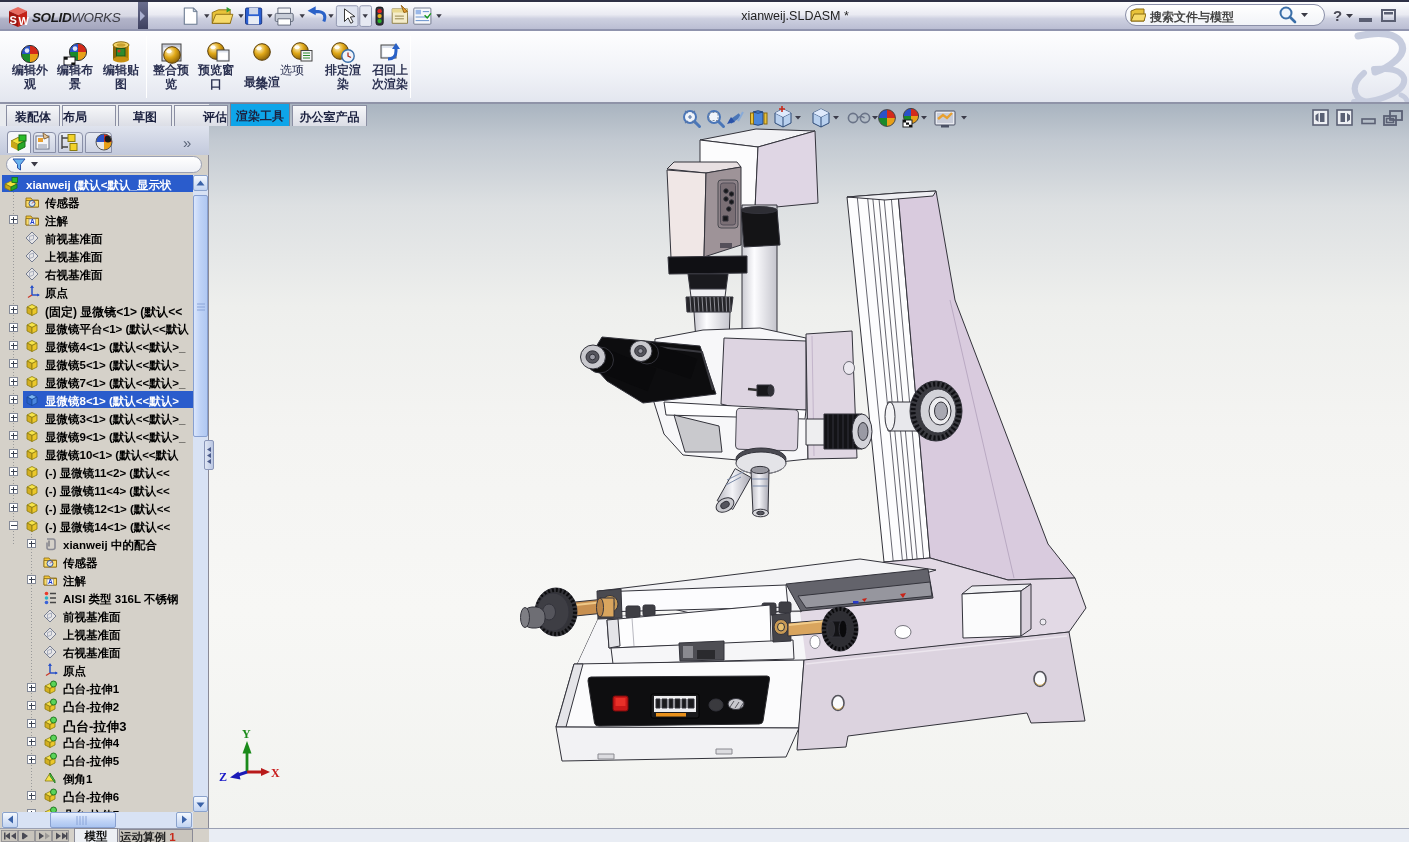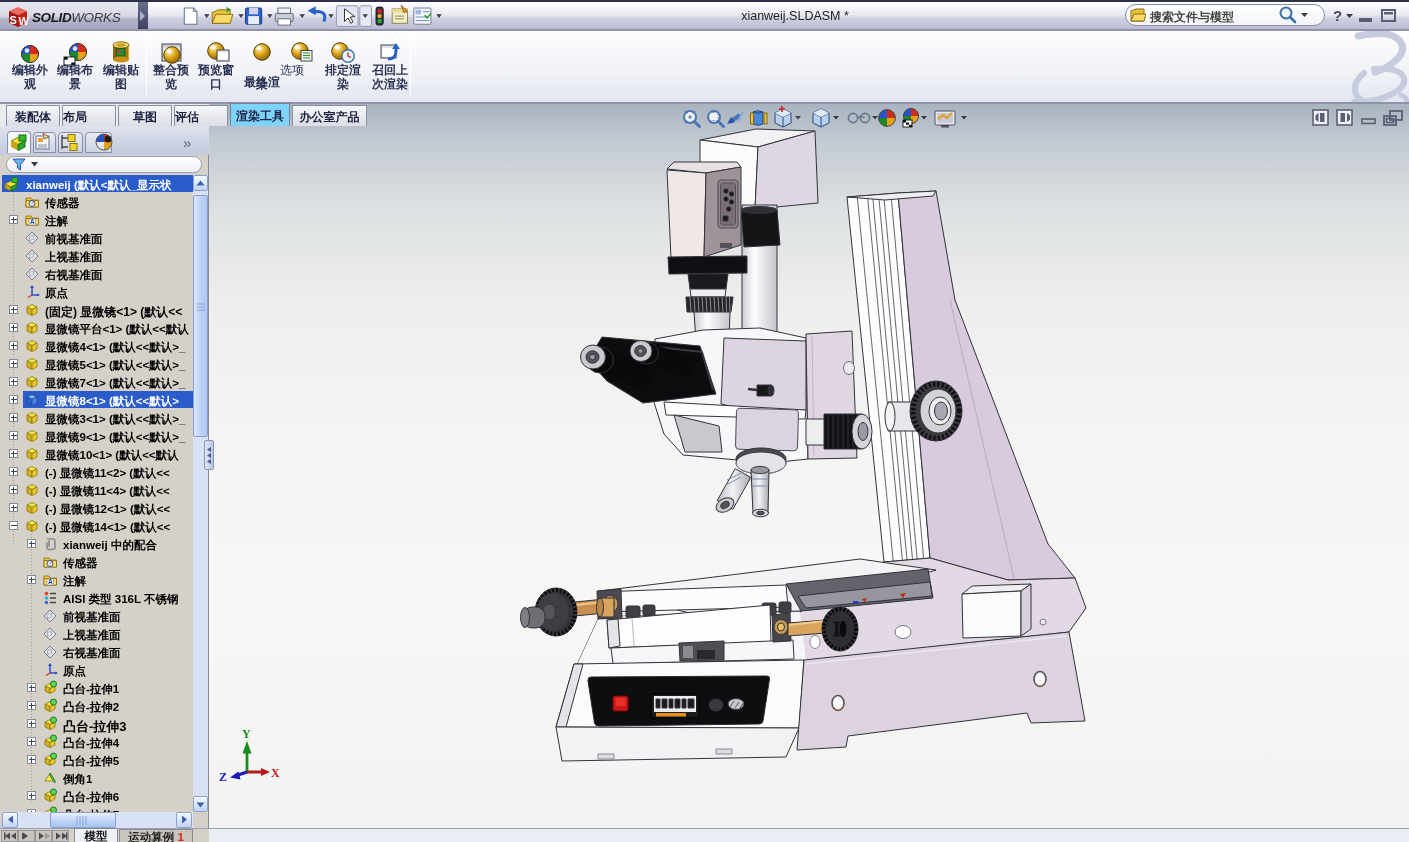--- a/index.html
+++ b/index.html
@@ -181,22 +181,22 @@
 <div class="a tx" style="left:303px;top:62px;width:80px;text-align:center;font-size:12px;font-weight:bold;color:#2c3252">排定渲</div>
 <div class="a tx" style="left:303px;top:76px;width:80px;text-align:center;font-size:12px;font-weight:bold;color:#2c3252">染</div>
 <div class="a tx" style="left:350px;top:62px;width:80px;text-align:center;font-size:12px;font-weight:bold;color:#2c3252">召回上</div>
 <div class="a tx" style="left:350px;top:76px;width:80px;text-align:center;font-size:12px;font-weight:bold;color:#2c3252">次渲染</div>
 
 <div class="a" style="left:0;top:104px;width:209px;height:22px;background:#e9ebef"></div>
 
 <div class="a tx" style="left:6px;top:105px;width:54px;height:21px;background:linear-gradient(#f6f7f9,#dcdee6);border:1px solid #8a8ea2;border-bottom:none;text-align:center;font-size:12px;font-weight:bold;color:#1c2240;padding-top:3px;z-index:4">装配体</div>
 <div class="a tx" style="left:62px;top:105px;width:54px;height:21px;background:linear-gradient(#f6f7f9,#dcdee6);border:1px solid #8a8ea2;border-bottom:none;text-align:left;font-size:12px;font-weight:bold;color:#1c2240;padding-top:3px;z-index:4">布局</div>
 <div class="a tx" style="left:118px;top:105px;width:54px;height:21px;background:linear-gradient(#f6f7f9,#dcdee6);border:1px solid #8a8ea2;border-bottom:none;text-align:center;font-size:12px;font-weight:bold;color:#1c2240;padding-top:3px;z-index:4">草图</div>
-<div class="a tx" style="left:174px;top:105px;width:54px;height:21px;background:linear-gradient(#f6f7f9,#dcdee6);border:1px solid #8a8ea2;border-bottom:none;text-align:left;font-size:12px;font-weight:bold;color:#1c2240;padding-top:3px;z-index:4">评估</div>
-<div class="a tx" style="left:230px;top:103px;width:60px;height:23px;background:#7dd3fc;border:1px solid #7a7e92;border-bottom:none;text-align:center;font-size:12px;font-weight:bold;color:#1c2240;padding-top:4px;z-index:5">渲染工具</div>
+<div class="a tx" style="left:174px;top:105px;width:54px;height:21px;background:linear-gradient(#f6f7f9,#dcdee6);border:1px solid #8a8ea2;border-bottom:none;text-align:right;font-size:12px;font-weight:bold;color:#1c2240;padding-top:3px;z-index:4">评估</div>
+<div class="a tx" style="left:230px;top:103px;width:60px;height:23px;background:#0ea5e9;border:1px solid #7a7e92;border-bottom:none;text-align:center;font-size:12px;font-weight:bold;color:#1c2240;padding-top:4px;z-index:5">渲染工具</div>
 <div class="a tx" style="left:292px;top:105px;width:75px;height:21px;background:linear-gradient(#f6f7f9,#dcdee6);border:1px solid #8a8ea2;border-bottom:none;text-align:center;font-size:12px;font-weight:bold;color:#1c2240;padding-top:3px;z-index:4">办公室产品</div>
 
 <div class="a" style="left:209px;top:104px;width:1200px;height:724px;background:linear-gradient(#a9b4c0,#c2c9d1 5%,#dde0e2 14%,#eeefed 28%,#f4f4f2 45%,#f7f7f5 70%,#f2f3f0 100%)"></div>
 <svg class="a" style="left:1340px;top:31px" width="69" height="71" viewBox="0 0 69 71" fill="none" stroke="#c6ccde" stroke-linecap="round">
  <path d="M18 5 q32 -7 42 5 q7 10 -5 20 q-9 8 -20 11" stroke-width="7"></path>
  <path d="M34 38 q26 -2 30 9 q2 10 -14 17 q-17 8 -36 7" stroke-width="6"></path>
  <path d="M24 42 q-14 12 -7 23 q3 5 12 6" stroke-width="6"></path>
  <path d="M61 64 q5 2 6 6" stroke-width="5"></path>
 </svg>
 
@@ -889,12 +889,12 @@
   <path d="M26 6 l-5 -3.5 v7 z"></path>
       <path d="M31 6 l-5 -3.5 v7 z" transform="translate(-4 0)"></path>
   <path d="M38 2.5 l5 3.5 l-5 3.5 z"></path>
       <path d="M44 2.5 l5 3.5 l-5 3.5 z" opacity="0.35"></path>
   <path d="M55 2.5 l5 3.5 l-5 3.5 z"></path>
       <path d="M61 2.5 l5 3.5 l-5 3.5 z"></path>
       <rect x="65" y="2.5" width="1.5" height="7"></rect>
  </g>
 </svg>
 <div class="a tx" style="z-index:4;left:74px;top:828px;width:44px;height:14px;background:#eceff4;border:1px solid #8a8a96;border-bottom:none;font-size:11.5px;font-weight:bold;color:#111;text-align:center">模型</div>
-<div class="a tx" style="z-index:4;left:119px;top:829px;width:74px;height:13px;background:#c9c5bd;border:1px solid #8a8a96;border-bottom:none;font-size:11.5px;font-weight:bold;color:#222;text-align:center">运动算例 <span style="color:#c82a1a">1</span></div>
+<div class="a tx" style="z-index:4;left:119px;top:829px;width:74px;height:13px;background:#c9c5bd;border:1px solid #8a8a96;border-bottom:none;font-size:11.5px;font-weight:bold;color:#222;">运动算例 <span style="color:#c82a1a">1</span></div>
 </body></html>

